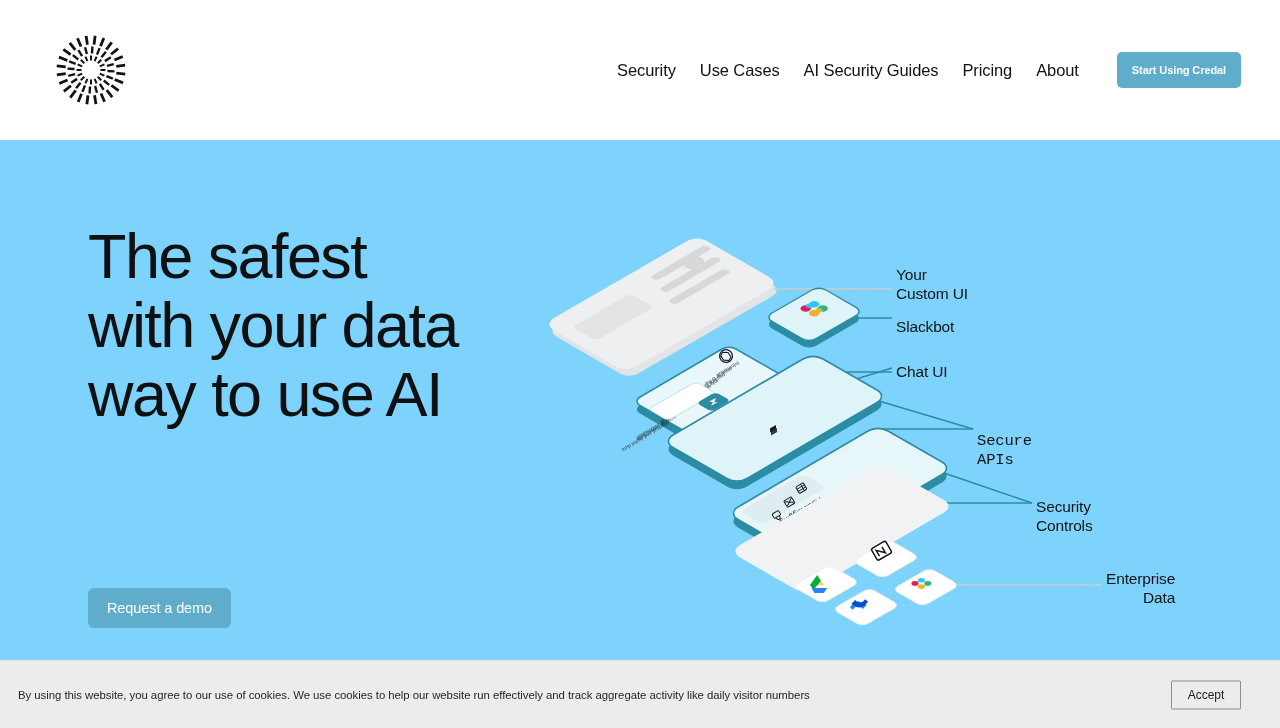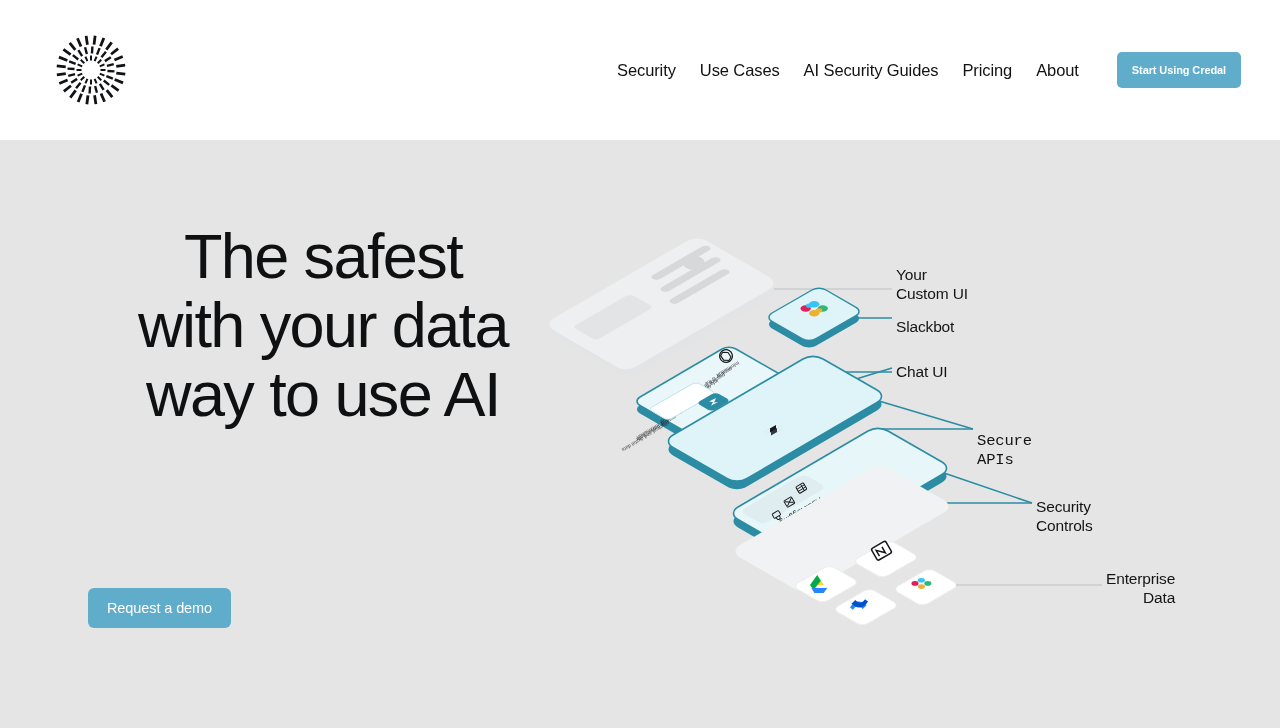--- a/index.html
+++ b/index.html
@@ -3,21 +3,21 @@
 <meta charset="utf-8">
 <style>
   * { box-sizing: border-box; margin: 0; padding: 0; }
   html, body {
     width: 1280px; height: 728px;
     font-family: "Liberation Sans", sans-serif;
     background: #ffffff;
     overflow: hidden;
     -webkit-font-smoothing: antialiased;
   }
-  .page { position: relative; width: 1280px; height: 728px; background:#e5e5e5;padding-left:34px; }
+  .page { position: relative; width: 1280px; height: 728px; background:#7dd3fc;padding-left:34px; }
 
   
   .header {
     position: absolute; top: 0; left: 0; width: 1280px; height: 140px;
     background: #fff;
   }
   .logo {
     position: absolute; left: 50px; top: 29px;
     width: 82px; height: 82px;
   }
@@ -35,21 +35,21 @@
     margin-left: 26px;
     background: #5FACCB; color: #ffffff;
     font-size: 11px; font-weight: 700;
     border: none; border-radius: 5px;
     padding: 0 15px; height: 36px; line-height: 36px;
     white-space: nowrap; cursor: pointer;
     letter-spacing: -0.1px;
   }
 
   
-  .hero-left { position: absolute; left: 88px; top: 222px; width: 470px; text-align: center; }
+  .hero-left { position: absolute; left: 88px; top: 222px; width: 470px; }
   .hero-title {
     font-size: 63px; line-height: 69px; font-weight: 400;
     color: #0f1012; letter-spacing: -1.6px;
   }
   .hero-title span { display: block; }
   .demo-btn {
     position: absolute; left: 88px; top: 588px;
     background: #5FACCB; color: #fff;
     font-size: 14.5px; font-weight: 400;
     border: none; border-radius: 6px;
@@ -345,14 +345,18 @@
 Custom UI</div>
   <div class="lbl lbl-slackbot">Slackbot</div>
   <div class="lbl lbl-chatui">Chat UI</div>
   <div class="lbl lbl-secureapis">Secure
 APIs</div>
   <div class="lbl lbl-seccontrols">Security
 Controls</div>
   <div class="lbl lbl-entdata">Enterprise
 Data</div>
 
+  <div class="cookie">
+    <div class="cookie-text">By using this website, you agree to our use of cookies. We use cookies to help our website run effectively and  track aggregate activity like daily visitor numbers</div>
+    <button class="cookie-accept">Accept</button>
+  </div>
 
 </div>
 
 </body></html>

